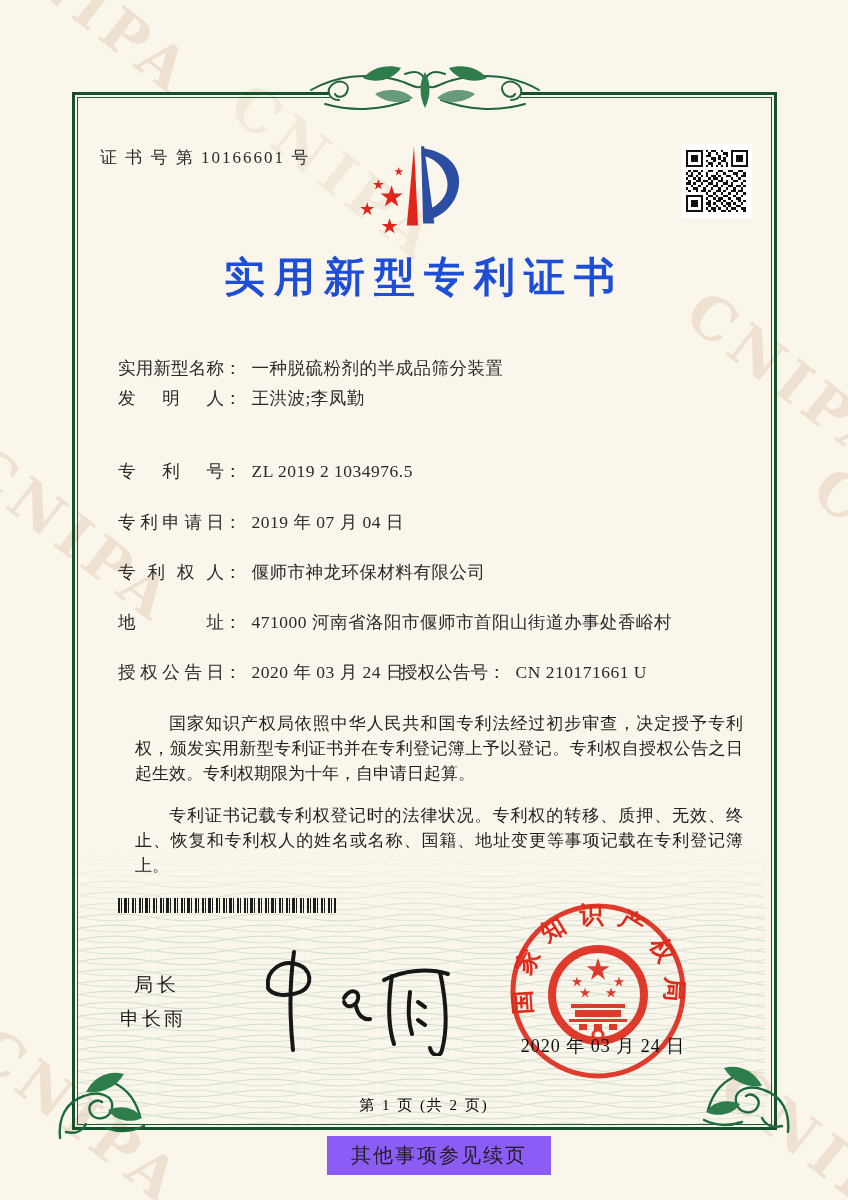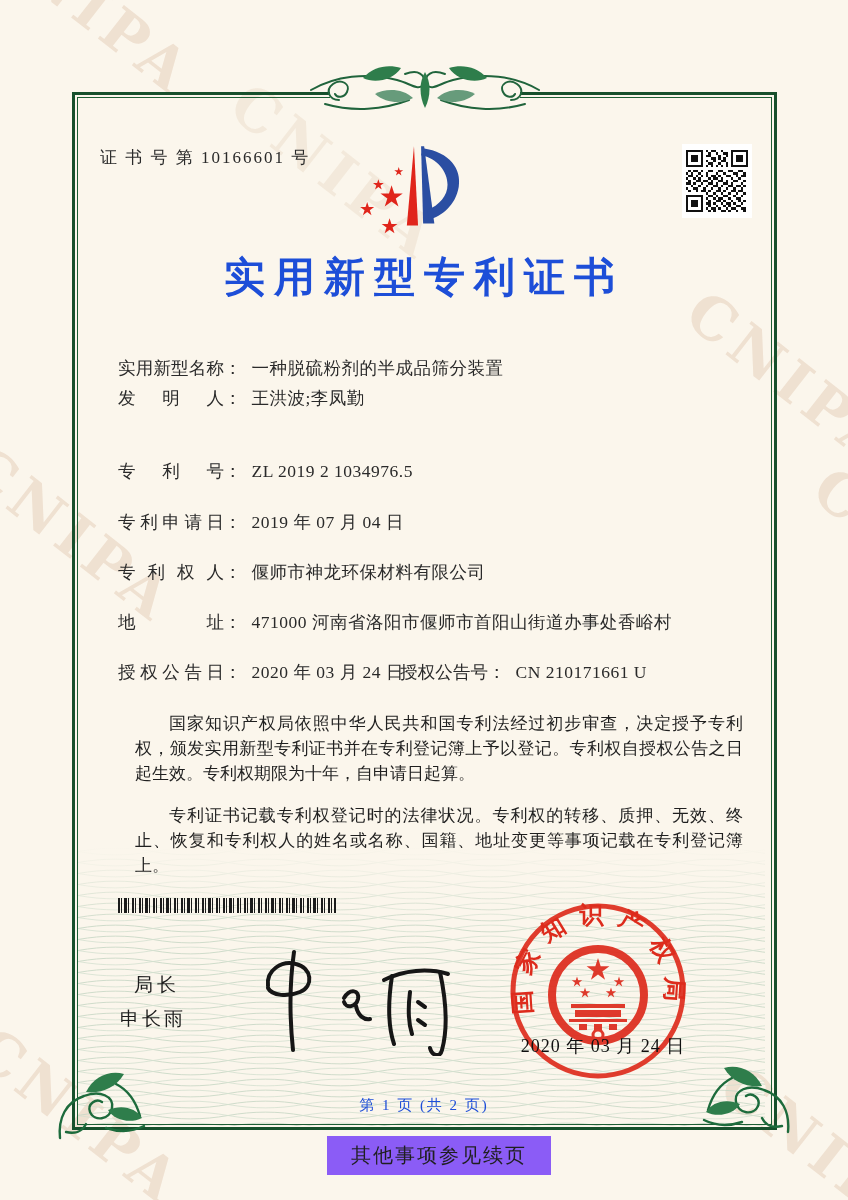--- a/index.html
+++ b/index.html
@@ -62,21 +62,21 @@
 
   .director-title{position:absolute;left:116px;top:972px;font-size:19px;letter-spacing:4px;color:#1c1c1c;margin-left:18px;}
   .director-name{position:absolute;left:120px;top:1006px;font-size:19px;letter-spacing:3px;color:#1c1c1c;}
   .signature{position:absolute;left:252px;top:946px;width:200px;height:110px;}
 
   .seal{position:absolute;left:503px;top:896px;width:190px;height:190px;}
   .seal-date{position:absolute;left:505px;top:1034px;width:196px;text-align:center;
       font-size:18px;letter-spacing:1px;color:#101010;}
 
   .page-num{position:absolute;left:0;top:1096px;width:848px;text-align:center;
-      font-size:15px;letter-spacing:2px;color:#1d4ed8;}
+      font-size:15px;letter-spacing:2px;color:#000000;}
 
   .cont-note{position:absolute;left:327px;top:1136px;background:#8b5cf6;
       padding:6px 24px;font-size:20px;letter-spacing:2px;color:#1f1f1f;}
 </style>
 </head>
 <body>
 
 <div class="page">
 
   <div class="wm" style="left:-34px;top:-28px">CNIPA</div>

